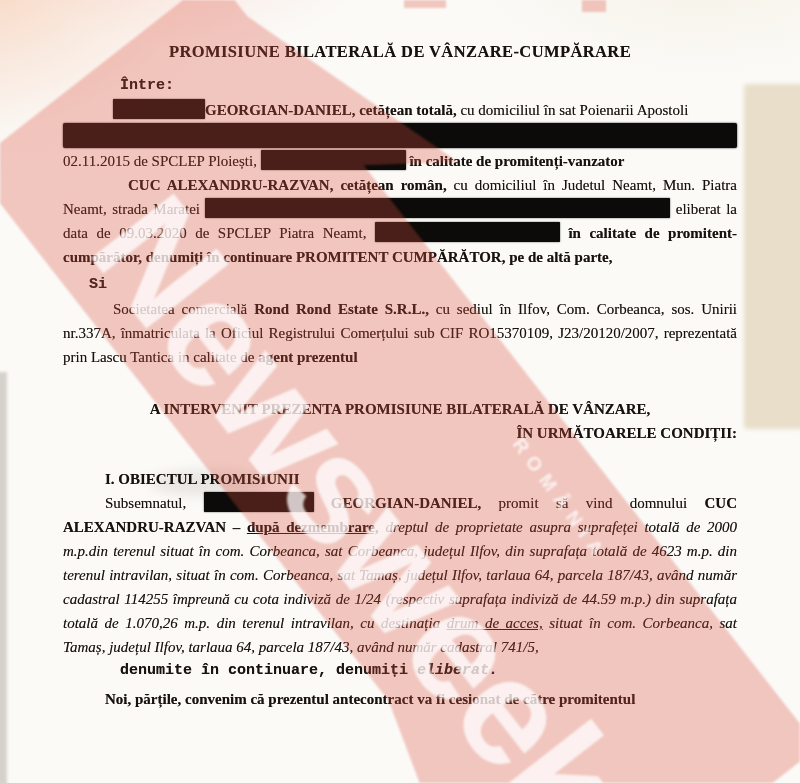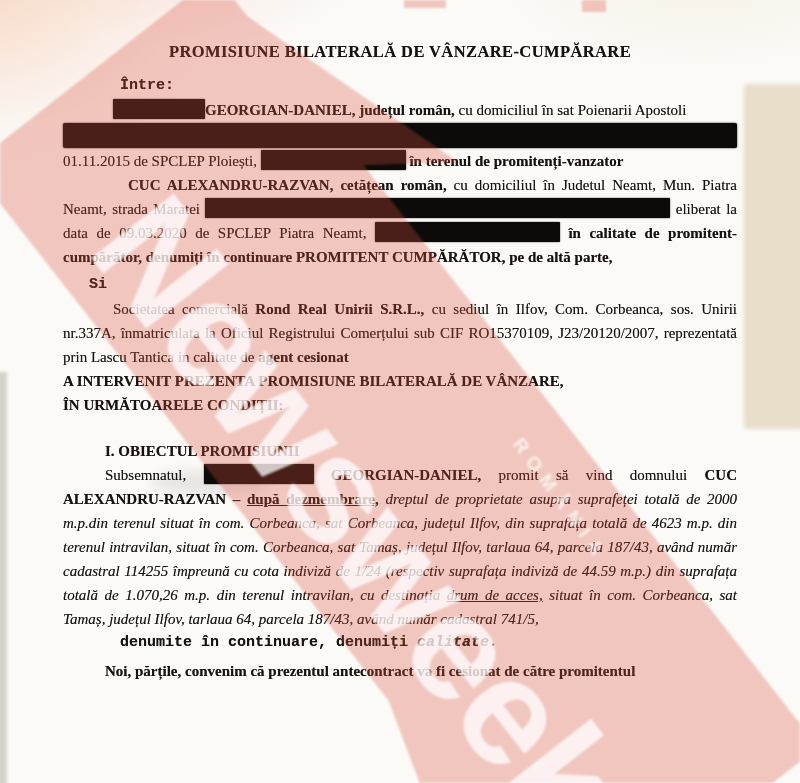--- a/index.html
+++ b/index.html
@@ -50,22 +50,22 @@
   .ind42{text-indent:42px;}
   .redact{
     display:inline-block; background:#0c0b09; height:20px; vertical-align:-4px;
     border-radius:1px; box-shadow:0 0 1.5px rgba(0,0,0,.9);
   }
   .redact-bar{
     display:block; width:100%; height:25px; background:#0c0b09; margin:1px 0;
     border-radius:2px; box-shadow:0 0 2px rgba(0,0,0,.9);
   }
   .w92{width:92px;} .w145{width:145px;} .w465{width:465px;} .w185{width:185px;} .w110{width:110px;}
-  .center-head{text-align:left; font-weight:bold; }
-  .center-head2{text-align:left; font-weight:bold; margin-bottom:12px;}
+  .center-head{text-align:center; font-weight:bold; margin-top:28px;}
+  .center-head2{text-align:right; font-weight:bold; margin-bottom:12px;}
   .sec-title{font-weight:bold; margin-top:22px; margin-left:42px;}
   .gap-top4{margin-top:4px;margin-left:26px;}
   .gap-top12{margin-top:4px;}
   .watermark{
     position:absolute; left:0; top:0; width:800px; height:783px;
     z-index:3; pointer-events:none; filter:blur(1.1px);
   }
 </style>
 </head>
 <body>
@@ -75,41 +75,41 @@
   <div class="scan-edge-right"></div>
   <div class="scan-edge-left"></div>
   <div class="smudge"></div>
 
   <div class="content">
 
     <p class="title">PROMISIUNE BILATERALĂ DE VÂNZARE-CUMPĂRARE</p>
 
     <p class="ind57"><span class="b">Între:</span></p>
 
-    <p class="ind50"><span class="redact w92"></span><span class="b">GEORGIAN-DANIEL, județul român,</span><span> cu domiciliul în sat Poienarii Apostoli</span></p>
+    <p class="ind50"><span class="redact w92"></span><span class="b">GEORGIAN-DANIEL, cetățean totală,</span><span> cu domiciliul în sat Poienarii Apostoli</span></p>
 
     <span class="redact-bar"></span>
 
-    <p><span>01.11.2015 de SPCLEP Ploiești, </span><span class="redact w145"></span><span class="b"> în terenul de promitenți-vanzator</span></p>
+    <p><span>02.11.2015 de SPCLEP Ploiești, </span><span class="redact w145"></span><span class="b"> în calitate de promitenți-vanzator</span></p>
 
 
     <p class="ind65"><span class="b">CUC ALEXANDRU-RAZVAN, cetățean român,</span><span> cu domiciliul în Judetul Neamt, Mun. Piatra Neamt, strada Maratei </span><span class="redact w465"></span><span> eliberat la data de 09.03.2020  de SPCLEP Piatra Neamt, </span><span class="redact w185"></span><span class="b"> în calitate de promitent-cumpărător, denumiți în continuare PROMITENT CUMPĂRĂTOR, pe de altă parte,</span></p>
 
     <p class="ind57 gap-top4"><span class="b">Si</span></p>
 
-    <p class="ind50"><span>Societatea comercială </span><span class="b">Rond Real Unirii  S.R.L.,</span><span> cu sediul în Ilfov, Com. Corbeanca, sos. Unirii nr.337A, înmatriculata la Oficiul Registrului Comerțului sub CIF RO15370109, J23/20120/2007, reprezentată prin Lascu Tantica in calitate de </span><span class="b">agent cesionat</span></p>
+    <p class="ind50"><span>Societatea comercială </span><span class="b">Rond Rond Estate  S.R.L.,</span><span> cu sediul în Ilfov, Com. Corbeanca, sos. Unirii nr.337A, înmatriculata la Oficiul Registrului Comerțului sub CIF RO15370109, J23/20120/2007, reprezentată prin Lascu Tantica in calitate de </span><span class="b">agent prezentul</span></p>
 
     <p class="center-head">A INTERVENIT PREZENTA PROMISIUNE BILATERALĂ DE VÂNZARE,</p>
     <p class="center-head2">ÎN URMĂTOARELE CONDIȚII:</p>
 
     <p class="sec-title">I. OBIECTUL PROMISIUNII</p>
 
     <p class="ind42"><span>Subsemnatul, </span><span class="redact w110"></span><span class="b"> GEORGIAN-DANIEL,</span><span> promit să vind domnului </span><span class="b">CUC ALEXANDRU-RAZVAN – </span><span class="b u">după dezmembrare,</span><span class="i"> dreptul de proprietate asupra suprafeței totală de 2000 m.p.din  terenul situat în com. Corbeanca, sat Corbeanca, județul Ilfov, din suprafața totală de 4623 m.p. din terenul intravilan, situat în com. Corbeanca, sat Tamaș, județul Ilfov, tarlaua 64, parcela 187/43, având număr cadastral 114255  împreună cu cota indiviză de 1/24 (respectiv suprafața indiviză de 44.59 m.p.) din suprafața totală de 1.070,26 m.p. din terenul intravilan, cu destinația </span><span class="i u">drum de acces,</span><span class="i"> situat în com. Corbeanca, sat Tamaș, județul Ilfov, tarlaua 64, parcela 187/43, având număr cadastral 741/5,</span></p>
 
-    <p class="ind57"><span class="b">denumite în continuare, denumiți </span><span class="b i">calitate.</span></p>
+    <p class="ind57"><span class="b">denumite în continuare, denumiți </span><span class="b i">eliberat.</span></p>
 
     <p class="ind42 gap-top12 b">Noi, părțile, convenim că prezentul antecontract va   fi cesionat de către promitentul</p>
 
   </div>
 
   <svg class="watermark" width="800" height="783" viewBox="0 0 800 783" xmlns="http://www.w3.org/2000/svg">
     <g opacity="0.30" fill="#d94f41">
       <rect x="215" y="-25" width="980" height="310" transform="rotate(52 215 -25)"></rect>
       <polygon points="215,-6 458,162 36,176"></polygon>
       <path d="M368,646 L410,636 L441,716 L473,628 L518,620 L452,784 L420,784 Z"></path>

